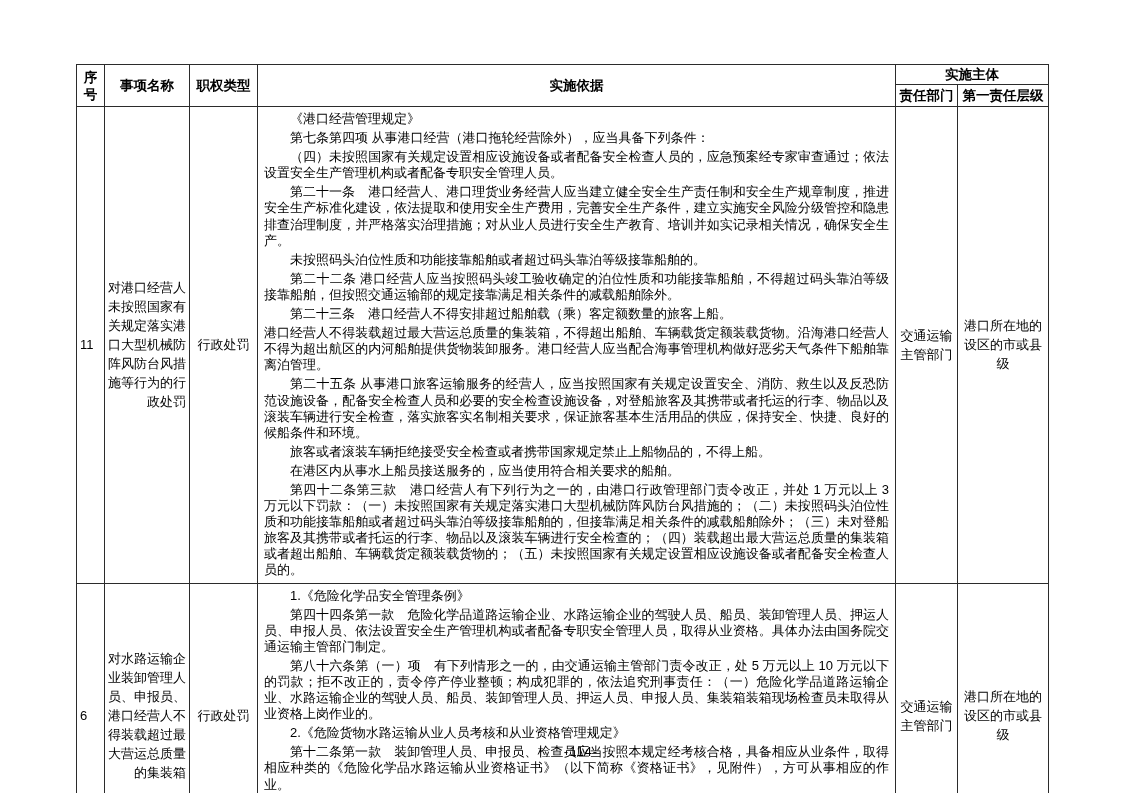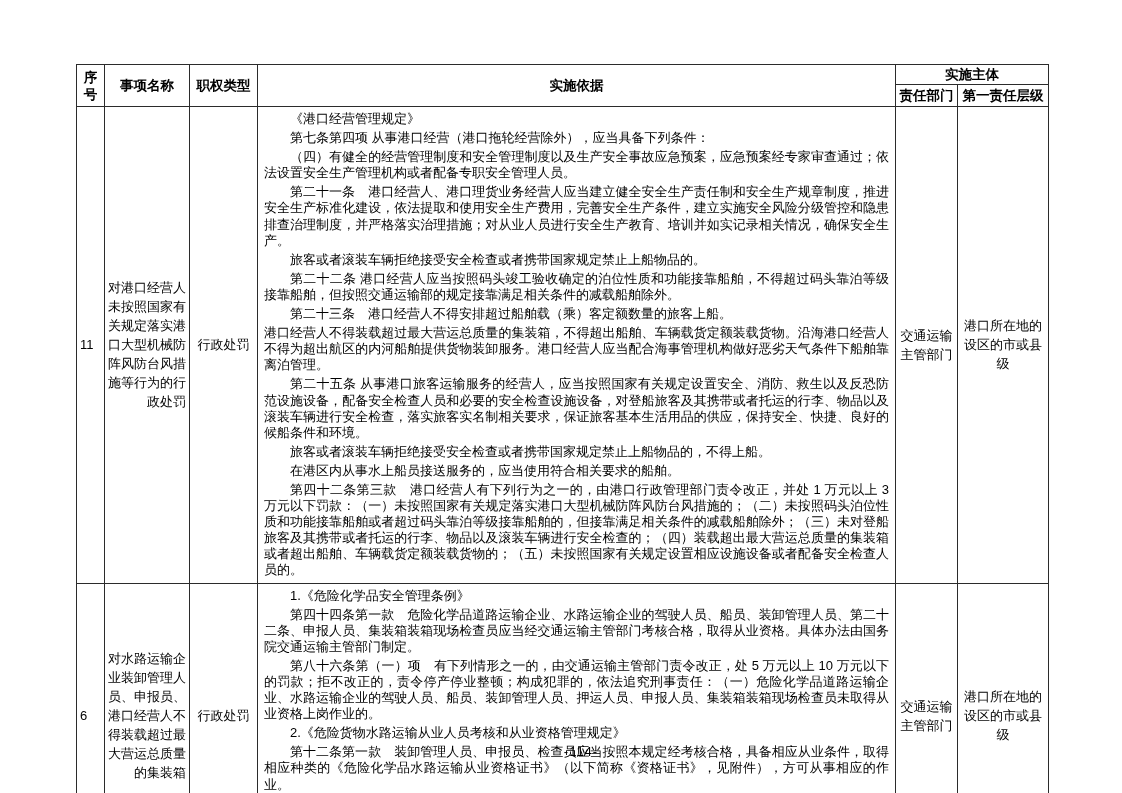--- a/index.html
+++ b/index.html
@@ -102,41 +102,41 @@
       </tr>
     </thead>
     <tbody>
       <tr class="row-11">
         <td class="seq-cell">11</td>
         <td class="name-cell">对港口经营人未按照国家有关规定落实港口大型机械防阵风防台风措施等行为的行政处罚</td>
         <td class="type-cell">行政处罚</td>
         <td class="basis-cell">
             <p class="law-para">《港口经营管理规定》</p>
             <p class="law-para">第七条第四项 从事港口经营（港口拖轮经营除外），应当具备下列条件：</p>
-            <p class="law-para">（四）有健全的经营管理制度和安全管理制度以及生产安全事故应急预案，应急预案经专家审查通过；依法设置安全生产管理机构或者配备专职安全管理人员。</p>
+            <p class="law-para">（四）未按照国家有关规定设置相应设施设备或者配备安全检查人员的，应急预案经专家审查通过；依法设置安全生产管理机构或者配备专职安全管理人员。</p>
             <p class="law-para">第二十一条　港口经营人、港口理货业务经营人应当建立健全安全生产责任制和安全生产规章制度，推进安全生产标准化建设，依法提取和使用安全生产费用，完善安全生产条件，建立实施安全风险分级管控和隐患排查治理制度，并严格落实治理措施；对从业人员进行安全生产教育、培训并如实记录相关情况，确保安全生产。</p>
-            <p class="law-para">旅客或者滚装车辆拒绝接受安全检查或者携带国家规定禁止上船物品的。</p>
+            <p class="law-para">未按照码头泊位性质和功能接靠船舶或者超过码头靠泊等级接靠船舶的。</p>
             <p class="law-para">第二十二条 港口经营人应当按照码头竣工验收确定的泊位性质和功能接靠船舶，不得超过码头靠泊等级接靠船舶，但按照交通运输部的规定接靠满足相关条件的减载船舶除外。</p>
             <p class="law-para">第二十三条　港口经营人不得安排超过船舶载（乘）客定额数量的旅客上船。</p>
             <p class="law-para no-indent">港口经营人不得装载超过最大营运总质量的集装箱，不得超出船舶、车辆载货定额装载货物。沿海港口经营人不得为超出航区的内河船舶提供货物装卸服务。港口经营人应当配合海事管理机构做好恶劣天气条件下船舶靠离泊管理。</p>
             <p class="law-para">第二十五条 从事港口旅客运输服务的经营人，应当按照国家有关规定设置安全、消防、救生以及反恐防范设施设备，配备安全检查人员和必要的安全检查设施设备，对登船旅客及其携带或者托运的行李、物品以及滚装车辆进行安全检查，落实旅客实名制相关要求，保证旅客基本生活用品的供应，保持安全、快捷、良好的候船条件和环境。</p>
             <p class="law-para">旅客或者滚装车辆拒绝接受安全检查或者携带国家规定禁止上船物品的，不得上船。</p>
             <p class="law-para">在港区内从事水上船员接送服务的，应当使用符合相关要求的船舶。</p>
             <p class="law-para">第四十二条第三款　港口经营人有下列行为之一的，由港口行政管理部门责令改正，并处 1 万元以上 3 万元以下罚款：（一）未按照国家有关规定落实港口大型机械防阵风防台风措施的；（二）未按照码头泊位性质和功能接靠船舶或者超过码头靠泊等级接靠船舶的，但接靠满足相关条件的减载船舶除外；（三）未对登船旅客及其携带或者托运的行李、物品以及滚装车辆进行安全检查的；（四）装载超出最大营运总质量的集装箱或者超出船舶、车辆载货定额装载货物的；（五）未按照国家有关规定设置相应设施设备或者配备安全检查人员的。</p>
           </td>
         <td class="dept-cell">交通运输主管部门</td>
         <td class="level-cell">港口所在地的设区的市或县级</td>
       </tr>
       <tr class="row-12">
         <td class="seq-cell">6</td>
         <td class="name-cell">对水路运输企业装卸管理人员、申报员、港口经营人不得装载超过最大营运总质量的集装箱</td>
         <td class="type-cell">行政处罚</td>
         <td class="basis-cell">
             <p class="law-para">1.《危险化学品安全管理条例》</p>
-            <p class="law-para">第四十四条第一款　危险化学品道路运输企业、水路运输企业的驾驶人员、船员、装卸管理人员、第二十二条、申报人员、集装箱装箱现场检查员应当经交通运输主管部门考核合格，取得从业资格。具体办法由国务院交通运输主管部门制定。</p>
+            <p class="law-para">第四十四条第一款　危险化学品道路运输企业、水路运输企业的驾驶人员、船员、装卸管理人员、押运人员、申报人员、依法设置安全生产管理机构或者配备专职安全管理人员，取得从业资格。具体办法由国务院交通运输主管部门制定。</p>
             <p class="law-para">第八十六条第（一）项　有下列情形之一的，由交通运输主管部门责令改正，处 5 万元以上 10 万元以下的罚款；拒不改正的，责令停产停业整顿；构成犯罪的，依法追究刑事责任：（一）危险化学品道路运输企业、水路运输企业的驾驶人员、船员、装卸管理人员、押运人员、申报人员、集装箱装箱现场检查员未取得从业资格上岗作业的。</p>
             <p class="law-para">2.《危险货物水路运输从业人员考核和从业资格管理规定》</p>
             <p class="law-para">第十二条第一款　装卸管理人员、申报员、检查员应当按照本规定经考核合格，具备相应从业条件，取得相应种类的《危险化学品水路运输从业资格证书》（以下简称《资格证书》，见附件），方可从事相应的作业。</p>
             <p class="law-para">第二十七条　水路运输企业的装卸管理人员、申报员、检查员未取得从业资格上岗作业的，由所在地港口行政管理部门或者海事管理机构责令改正，处 5 万元以上 10 万元以下的罚款；拒不改正的，责令停产停业整顿。</p>
           </td>
         <td class="dept-cell">交通运输主管部门</td>
         <td class="level-cell">港口所在地的设区的市或县级</td>
       </tr>
     </tbody>
   </table>

